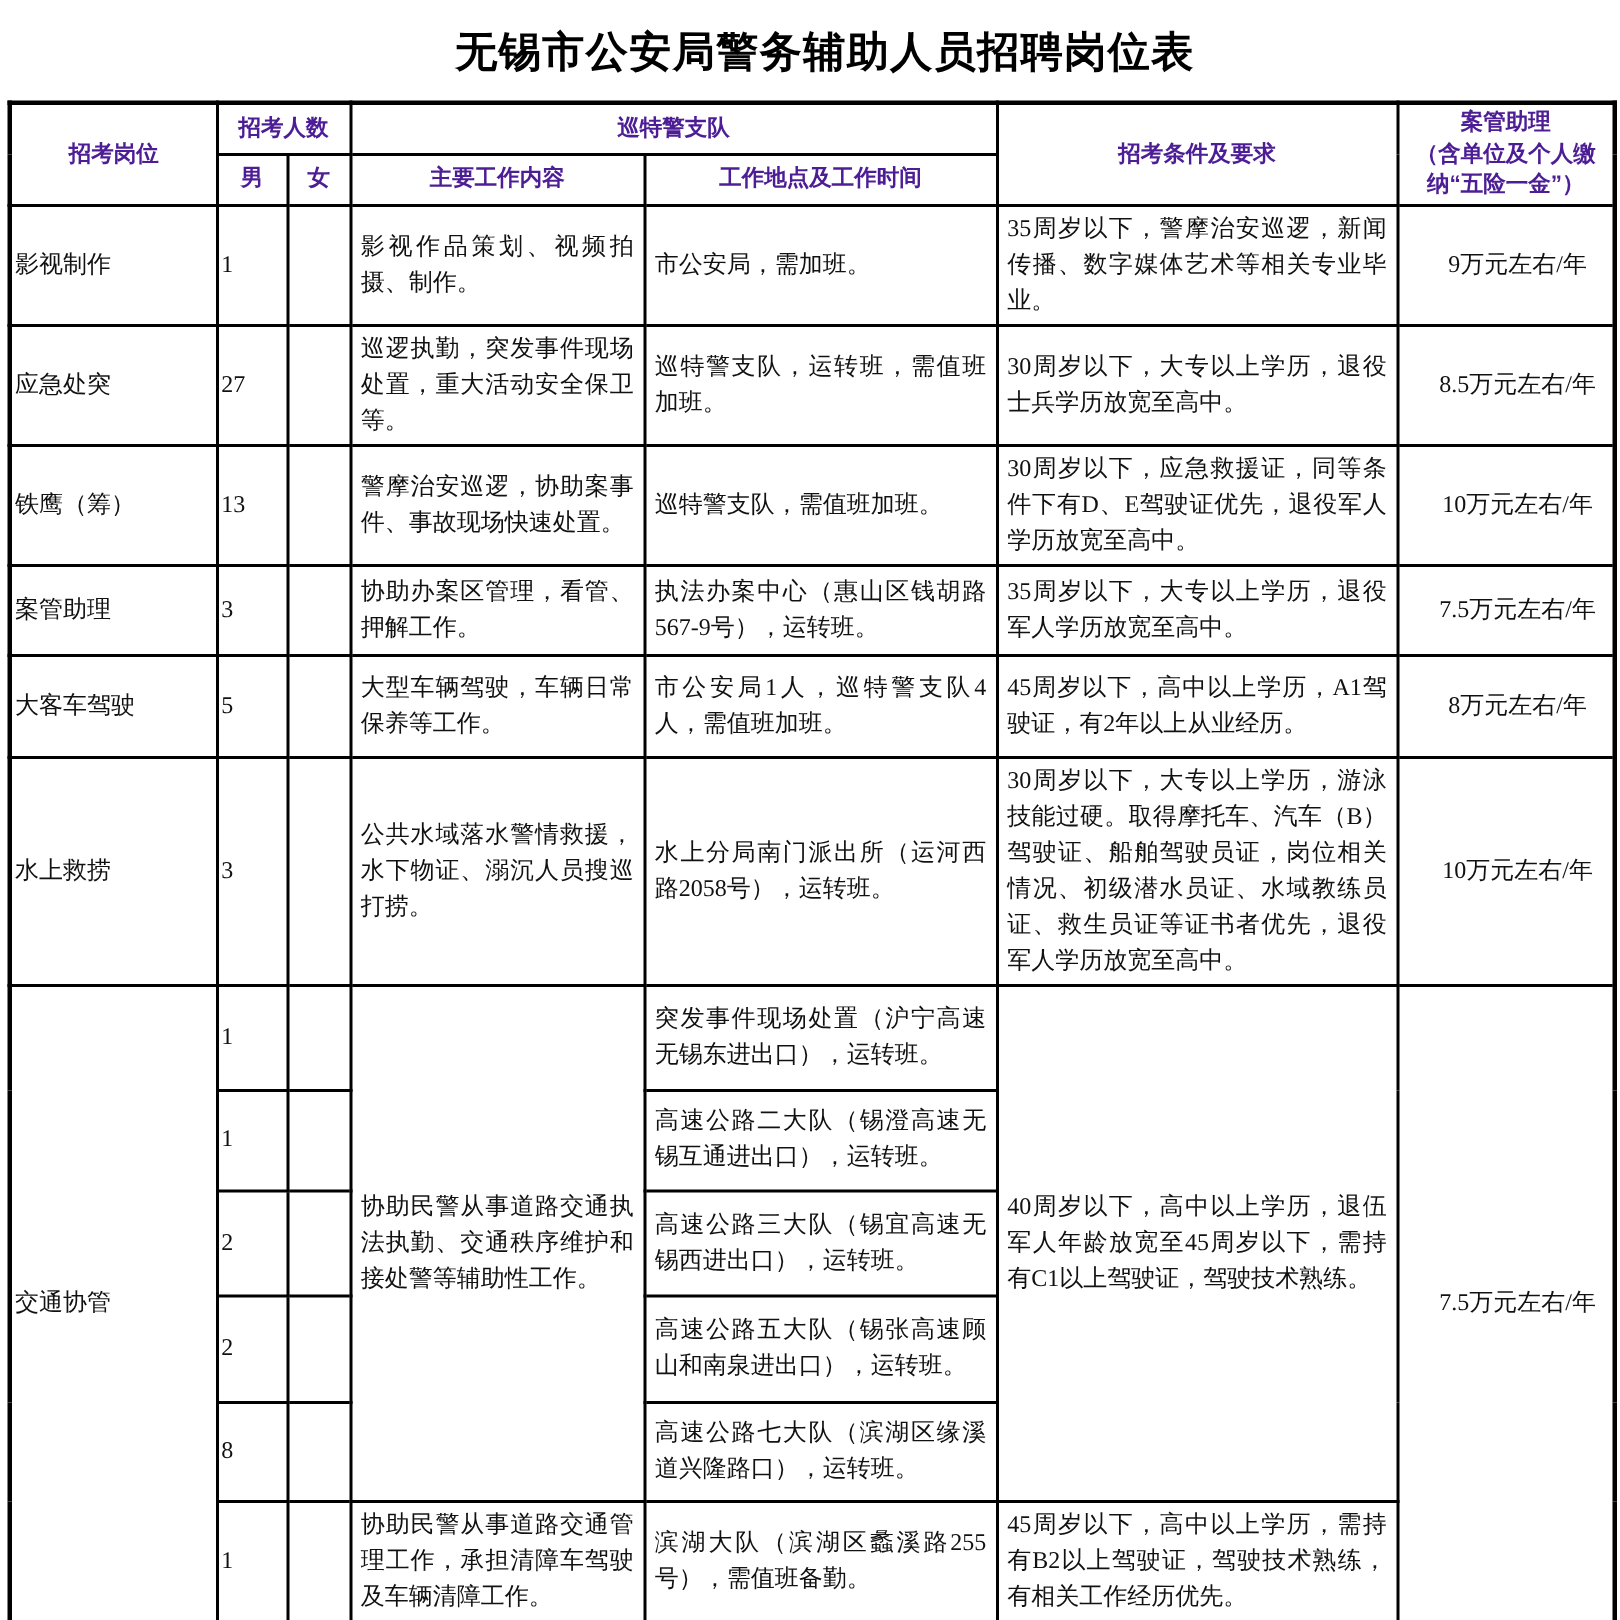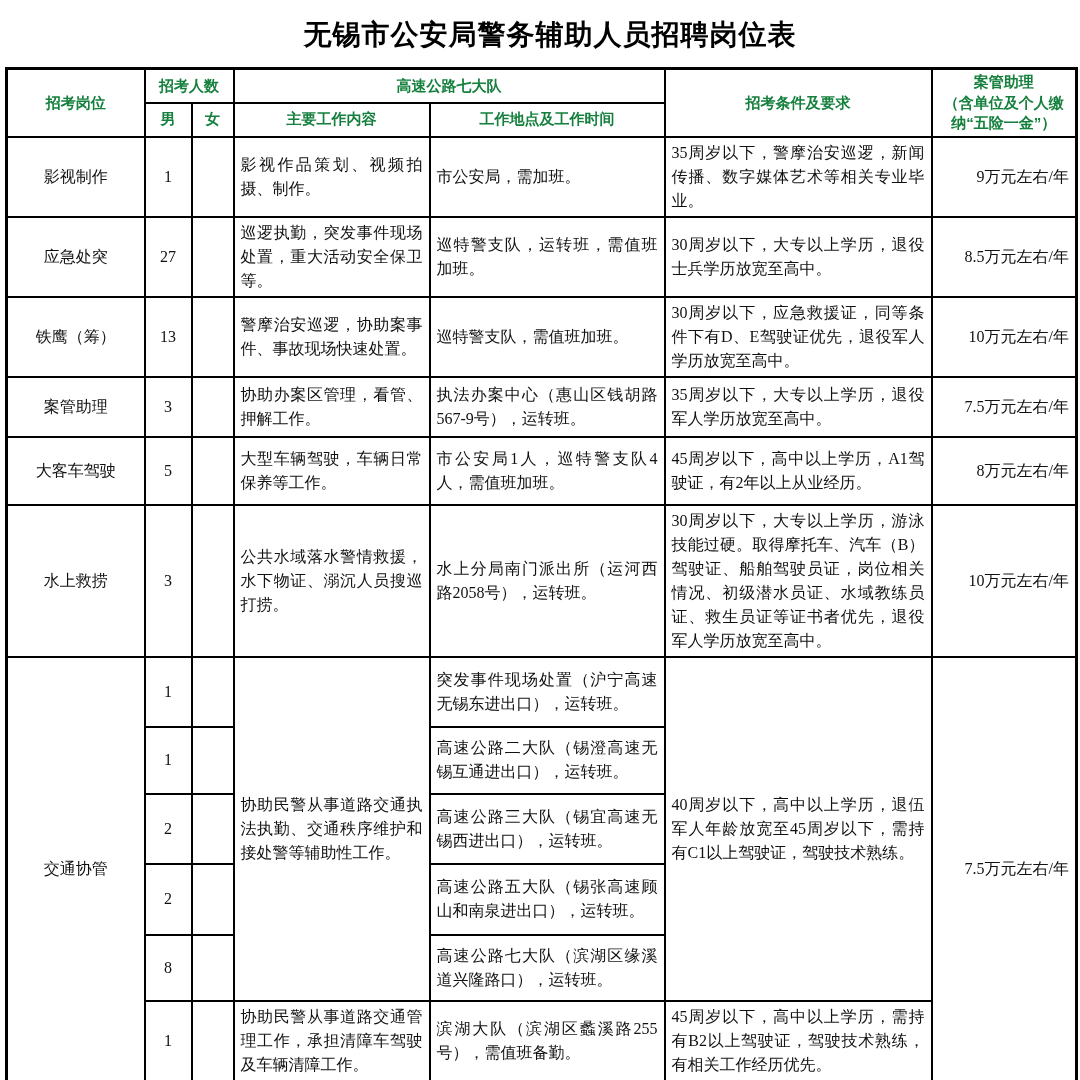--- a/index.html
+++ b/index.html
@@ -26,33 +26,33 @@
     border:2px solid #000;
     vertical-align:middle;
     overflow:hidden;
   }
   th{
     font-family:"Liberation Sans",sans-serif;
     font-weight:bold;
     font-size:15px;
     padding:2px 3px;
     line-height:1.35;
-    color:#15803d;
+    color:#4c1d95;
     margin-left:33px;
   }
   td{
     font-family:"Liberation Serif",serif;
     font-size:16px;
     line-height:1.5;
     padding:3px 6px;
     color:#111;
   }
-  td.center{text-align:center;padding:2px;}
+  td.center{text-align:left;padding:2px;}
   td.txt{text-align:justify;}
-  td.sal{text-align:right;padding-left:22px;}
+  td.sal{text-align:center;padding-left:22px;}
 </style>
 </head>
 <body>
 
 <div class="page">
   <div class="title">无锡市公安局警务辅助人员招聘岗位表</div>
 
   <table class="recruit">
     <colgroup>
       <col style="width:138px">
@@ -60,21 +60,21 @@
       <col style="width:42px">
       <col style="width:196px">
       <col style="width:235px">
       <col style="width:267px">
       <col style="width:145px">
     </colgroup>
     <thead>
       <tr style="height:34px">
         <th rowspan="2">招考岗位</th>
         <th colspan="2">招考人数</th>
-        <th colspan="2">高速公路七大队</th>
+        <th colspan="2">巡特警支队</th>
         <th rowspan="2">招考条件及要求</th>
         <th rowspan="2">
           <div>案管助理</div>
           <div>（含单位及个人缴纳“五险一金”）</div>
         </th>
       </tr>
       <tr style="height:34px">
         <th>男</th>
         <th>女</th>
         <th>主要工作内容</th>

